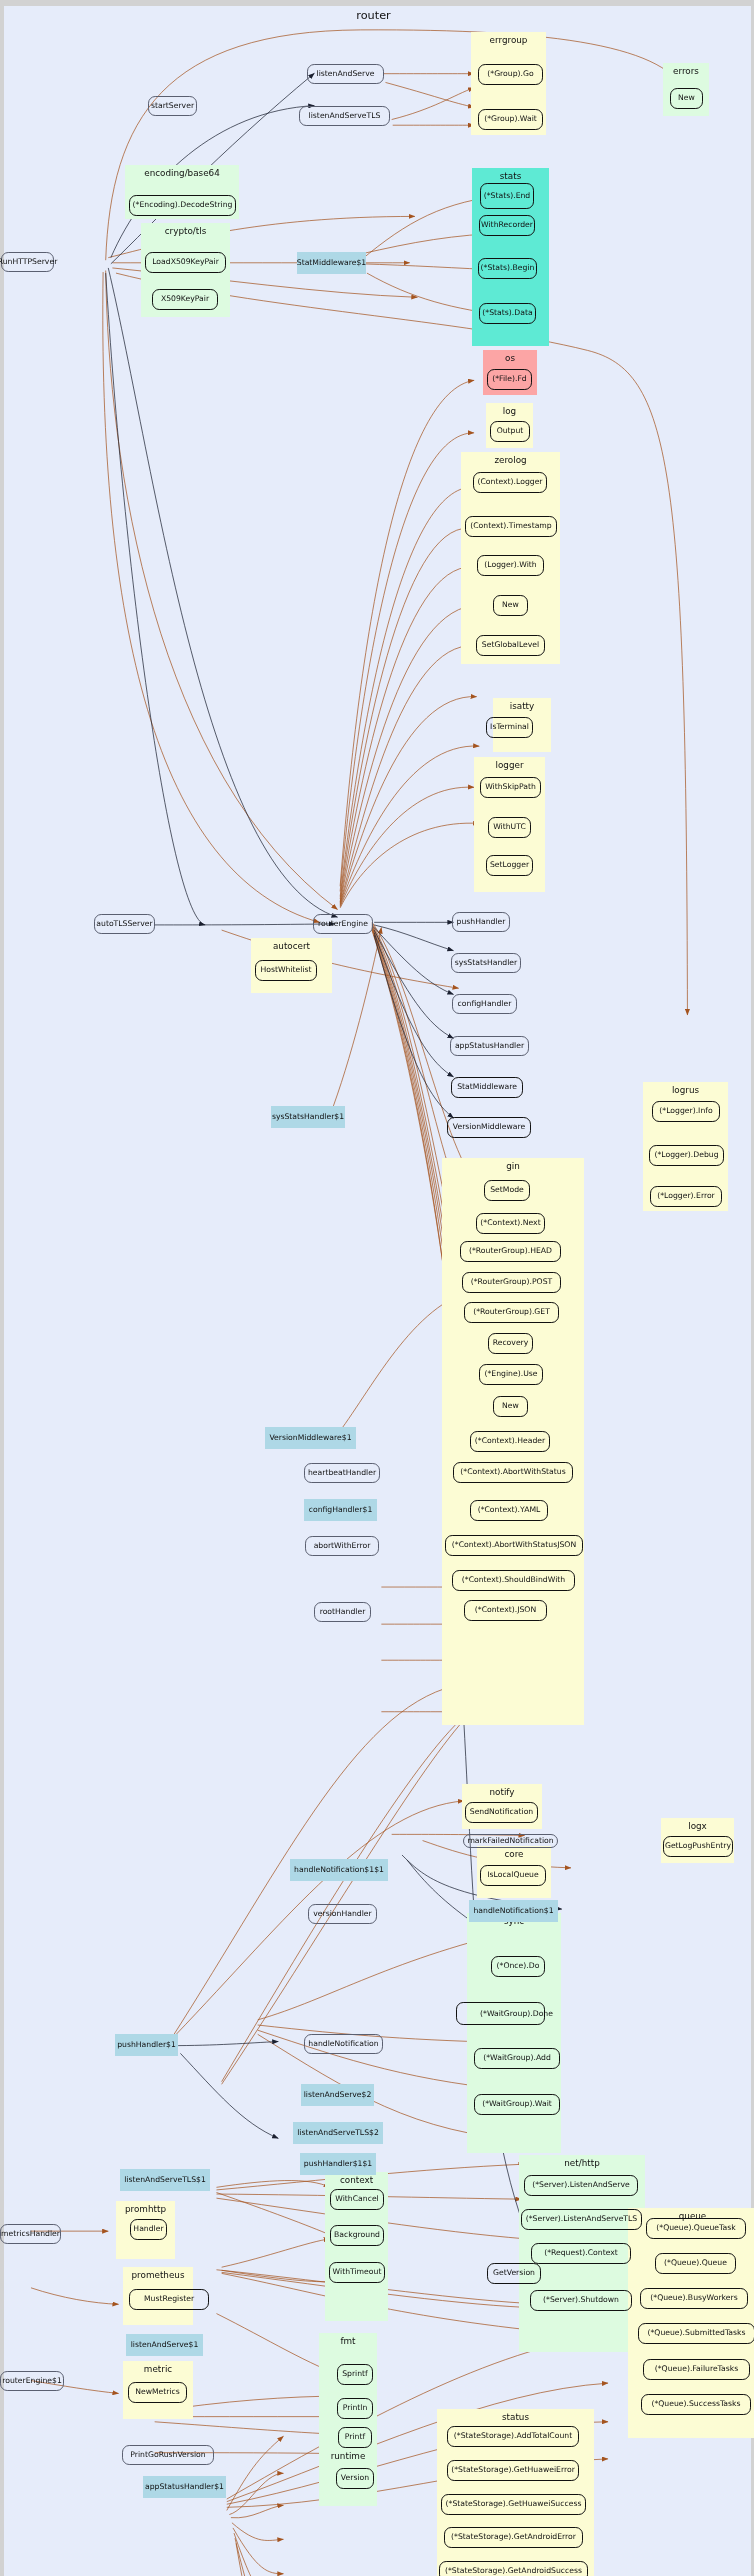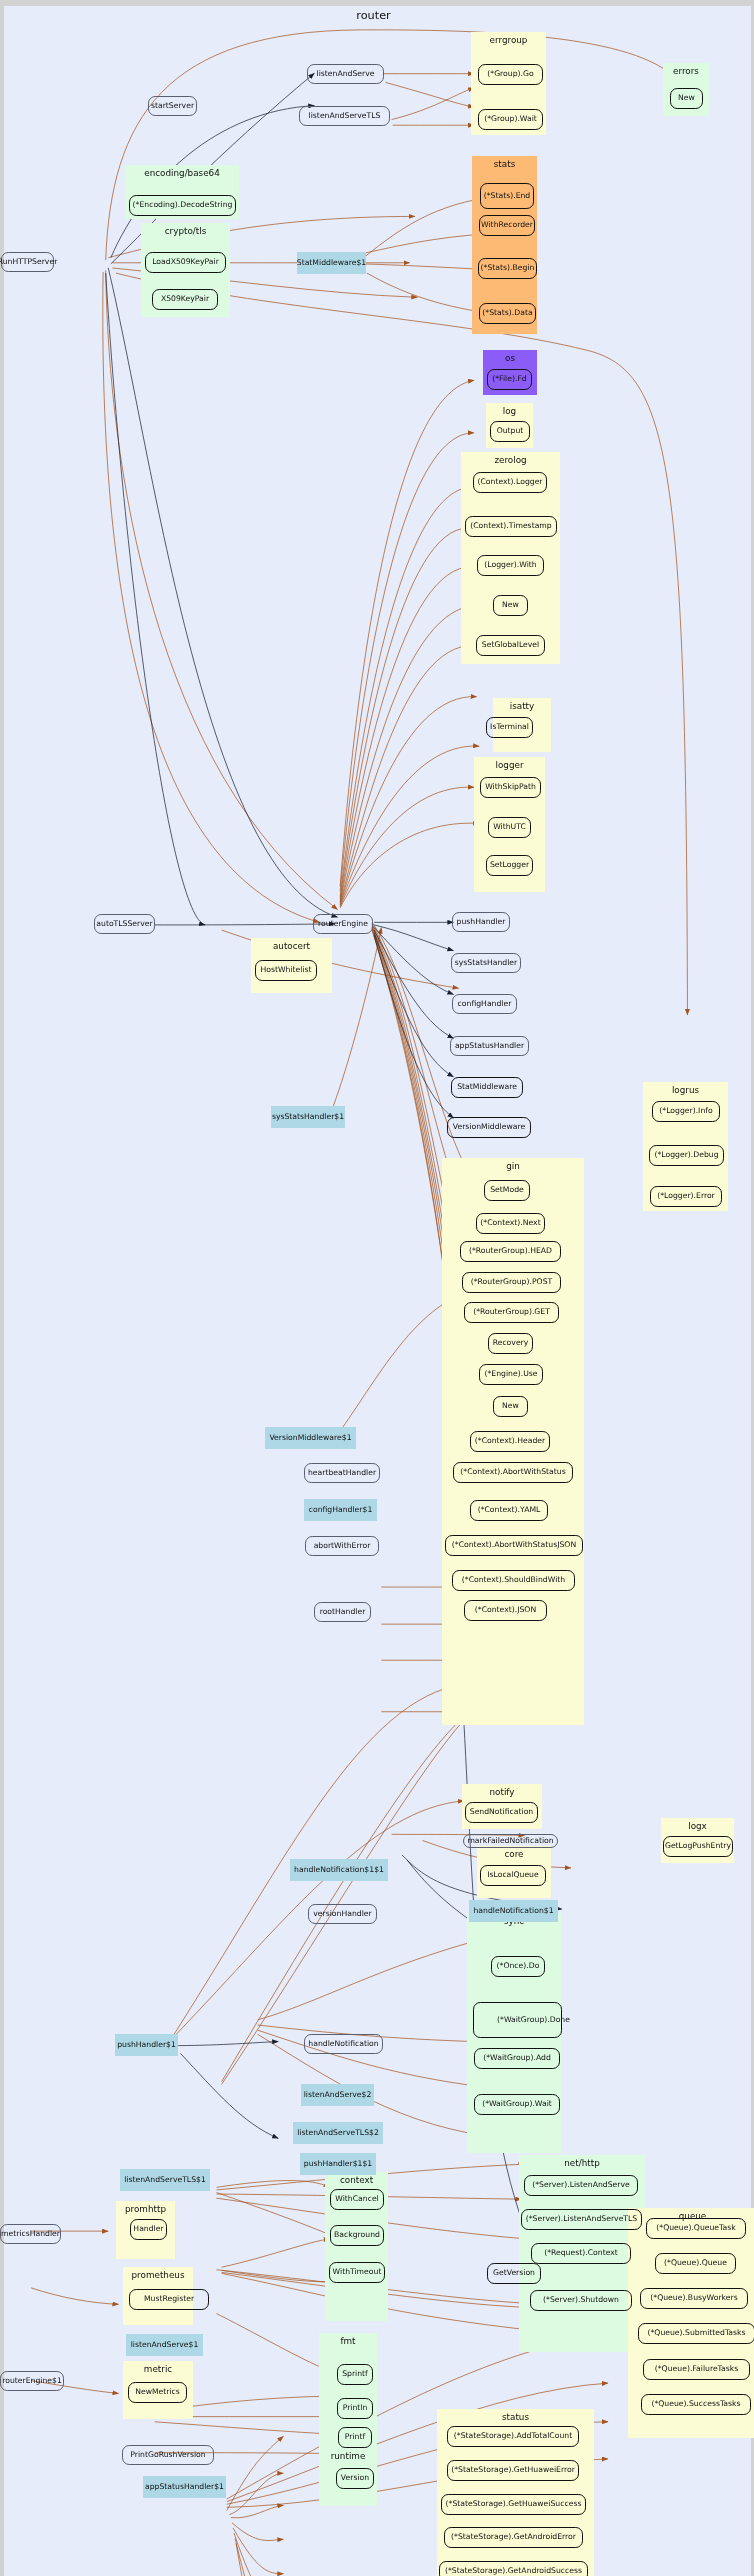--- a/index.html
+++ b/index.html
@@ -203,25 +203,25 @@
   </div>
 
   <div class="cluster" style="left:125px;top:165px;width:114px;height:54px;background:#ddfbe0;">
     <span class="cluster-title">encoding/base64</span>
   </div>
 
   <div class="cluster" style="left:141px;top:223px;width:89px;height:94px;background:#ddfbe0;">
     <span class="cluster-title">crypto/tls</span>
   </div>
 
-  <div class="cluster" style="left:472px;top:156px;width:65px;height:178px;background:#fdba74;">
+  <div class="cluster" style="left:472px;top:168px;width:77px;height:178px;background:#5eead4;">
     <span class="cluster-title">stats</span>
   </div>
 
-  <div class="cluster" style="left:483px;top:350px;width:54px;height:45px;background:#8b5cf6;">
+  <div class="cluster" style="left:483px;top:350px;width:54px;height:45px;background:#fca5a5;">
     <span class="cluster-title">os</span>
   </div>
 
   <div class="cluster" style="left:486px;top:403px;width:47px;height:45px;background:#fcfcd4;">
     <span class="cluster-title">log</span>
   </div>
 
   <div class="cluster" style="left:461px;top:452px;width:99px;height:212px;background:#fcfcd4;">
     <span class="cluster-title">zerolog</span>
   </div>
@@ -563,21 +563,21 @@
     </div>
 
   <div class="node thin" style="left:304px;top:2034px;width:79px;height:19.6px;">
     <span class="lbl">handleNotification</span>
     </div>
 
   <div class="node thick" style="left:491px;top:1956px;width:54px;height:20.6px;">
     <span class="lbl">(*Once).Do</span>
     </div>
 
-  <div class="node thick" style="left:473px;top:2002px;width:89px;height:36px;padding-left:32px;">
+  <div class="node thick" style="left:456px;top:2002px;width:89px;height:23px;padding-left:32px;">
     <span class="lbl">(*WaitGroup).Done</span>
     </div>
 
   <div class="node thick" style="left:474px;top:2048px;width:86px;height:20.6px;">
     <span class="lbl">(*WaitGroup).Add</span>
     </div>
 
   <div class="node thick" style="left:474px;top:2094px;width:86px;height:20.6px;">
     <span class="lbl">(*WaitGroup).Wait</span>
     </div>

